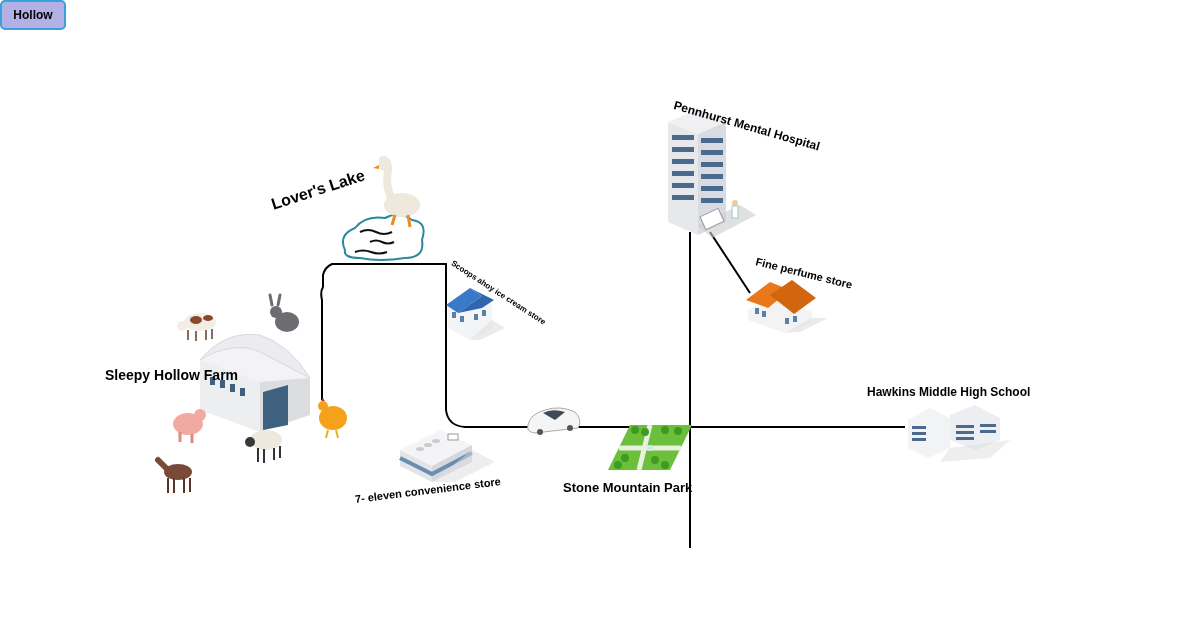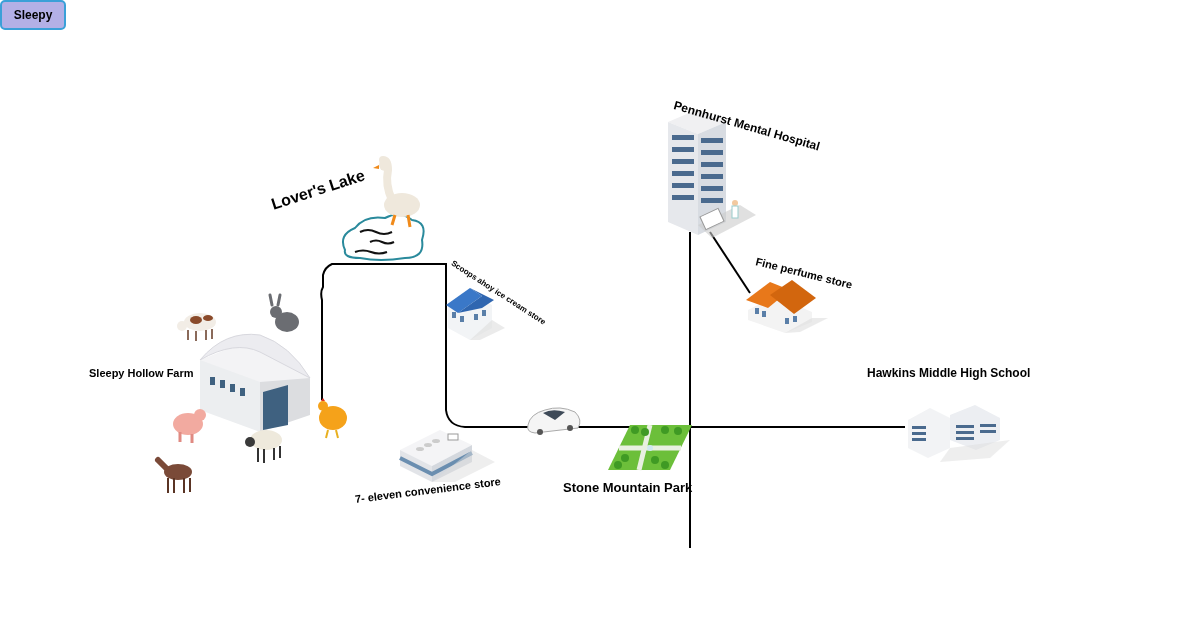--- a/index.html
+++ b/index.html
@@ -5,21 +5,21 @@
   html,body{margin:0;padding:0;background:#fff;}
   body{width:1200px;height:630px;position:relative;overflow:hidden;font-family:"Liberation Sans",sans-serif;}
   .label{position:absolute;font-weight:bold;color:#000;white-space:nowrap;font-family:"Liberation Sans",sans-serif;}
   #title-box{left:670px;top:25px;width:66px;height:30px;background:#b3b0e6;border:2px solid #3aa0d8;border-radius:5px;box-sizing:border-box;display:flex;align-items:center;justify-content:center;font-size:12px;font-weight:bold;}
   svg.map{position:absolute;left:0;top:0;}
 </style>
 </head>
 <body>
 
 <div id="title-box">
-    <span>Sleepy</span>
+    <span>Hollow</span>
   </div>
 
 <svg class="map" width="1200" height="630" viewBox="0 0 1200 630">
 
   <g stroke="#000" stroke-width="2" fill="none">
     <path d="M322,400 L322,300 Q320,292 323,287 L323,275 Q325,267 332,264 L446,264 L446,410 Q448,426 465,427 L690,427"></path>
     <path d="M690,232 L690,548"></path>
     <path d="M690,427 L905,427"></path>
     <path d="M710,232 L750,293"></path>
   </g>
@@ -178,16 +178,16 @@
         <rect x="980" y="430" width="16" height="3"></rect>
     </g>
     <polygon points="950,448 1010,440 990,458 940,462" fill="#ddd" opacity="0.5"></polygon>
   </g>
 </svg>
 
 <div class="label" style="left:272px;top:196px;font-size:16px;transform:rotate(-18deg);transform-origin:left center;">Lover's Lake</div>
 <div class="label" style="left:452px;top:258px;font-size:8px;transform:rotate(33deg);transform-origin:left center;">Scoops ahoy ice cream store</div>
 <div class="label" style="left:674px;top:98px;font-size:12px;transform:rotate(16deg);transform-origin:left center;">Pennhurst Mental Hospital</div>
 <div class="label" style="left:756px;top:255px;font-size:11px;transform:rotate(14deg);transform-origin:left center;">Fine perfume store</div>
-<div class="label" style="left:89px;top:367px;font-size:11px;">Sleepy Hollow Farm</div>
+<div class="label" style="left:105px;top:367px;font-size:14px;">Sleepy Hollow Farm</div>
 <div class="label" style="left:355px;top:493px;font-size:11px;transform:rotate(-7deg);transform-origin:left center;">7- eleven convenience store</div>
 <div class="label" style="left:563px;top:480px;font-size:13px;">Stone Mountain Park</div>
-<div class="label" style="left:867px;top:366px;font-size:12px;">Hawkins Middle High School</div>
+<div class="label" style="left:867px;top:385px;font-size:12px;">Hawkins Middle High School</div>
 
 </body></html>

